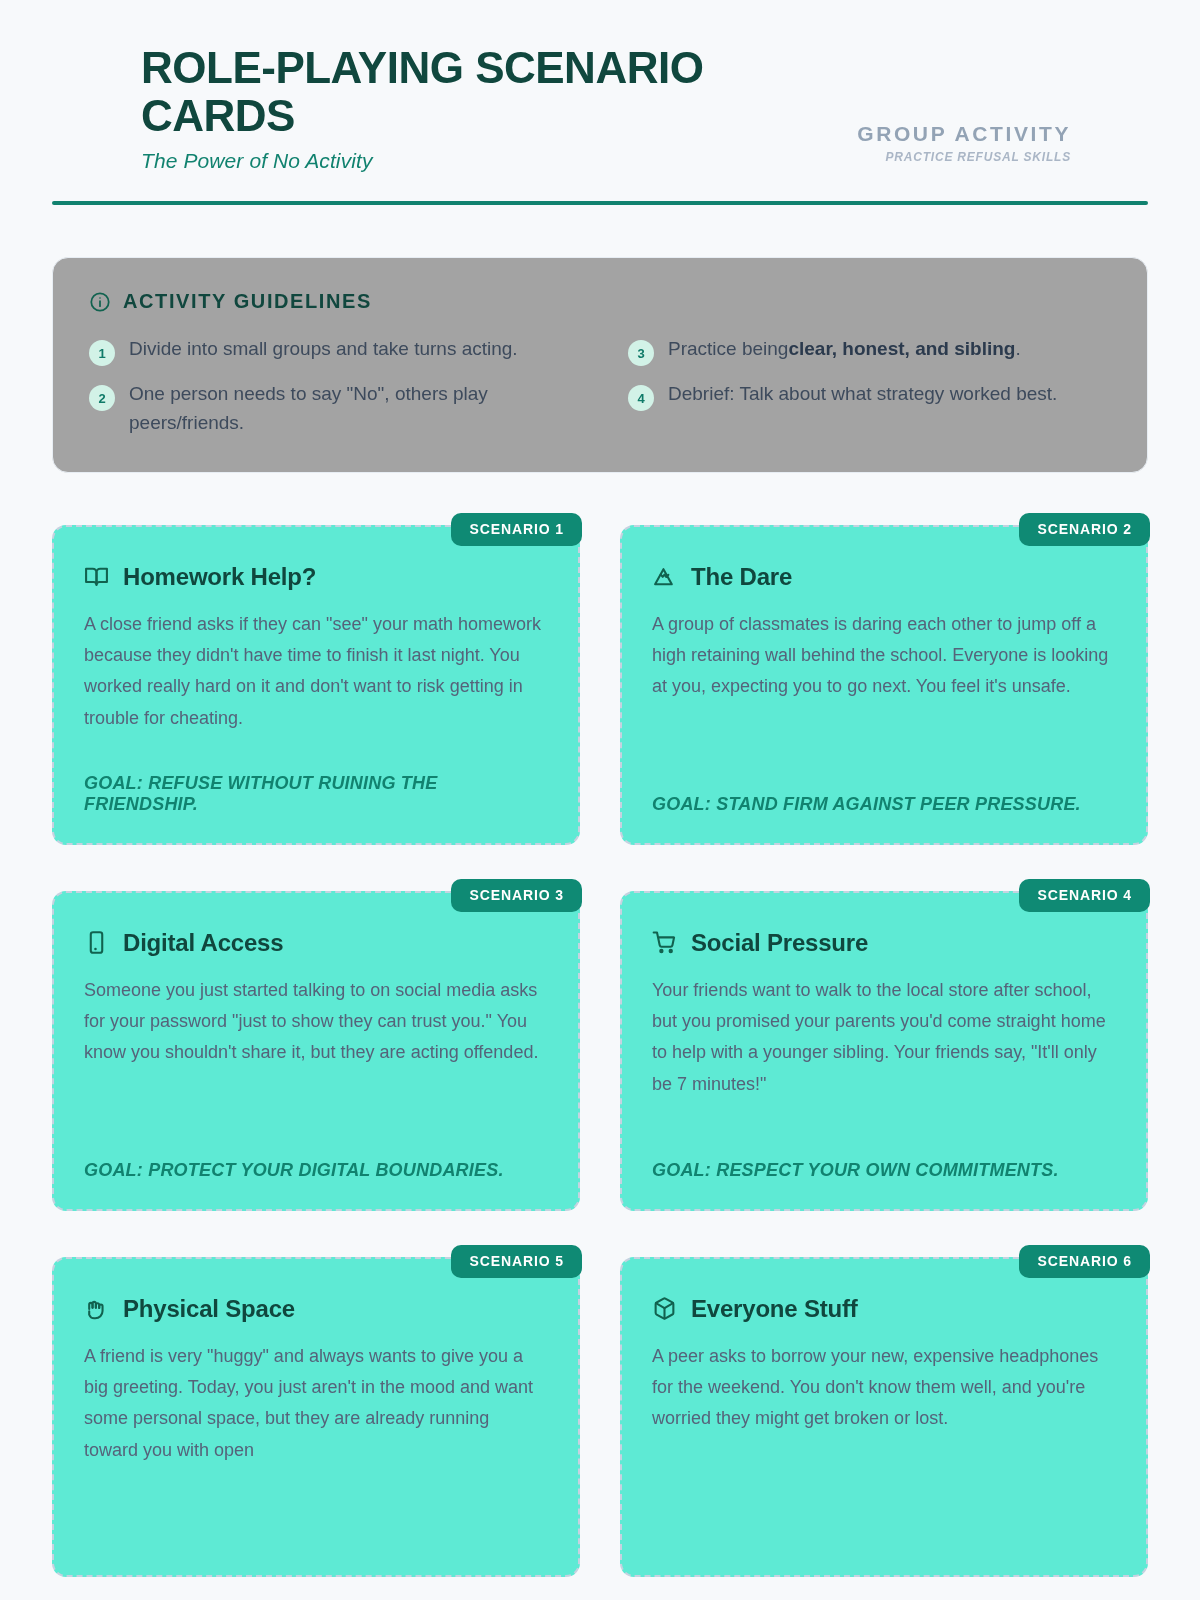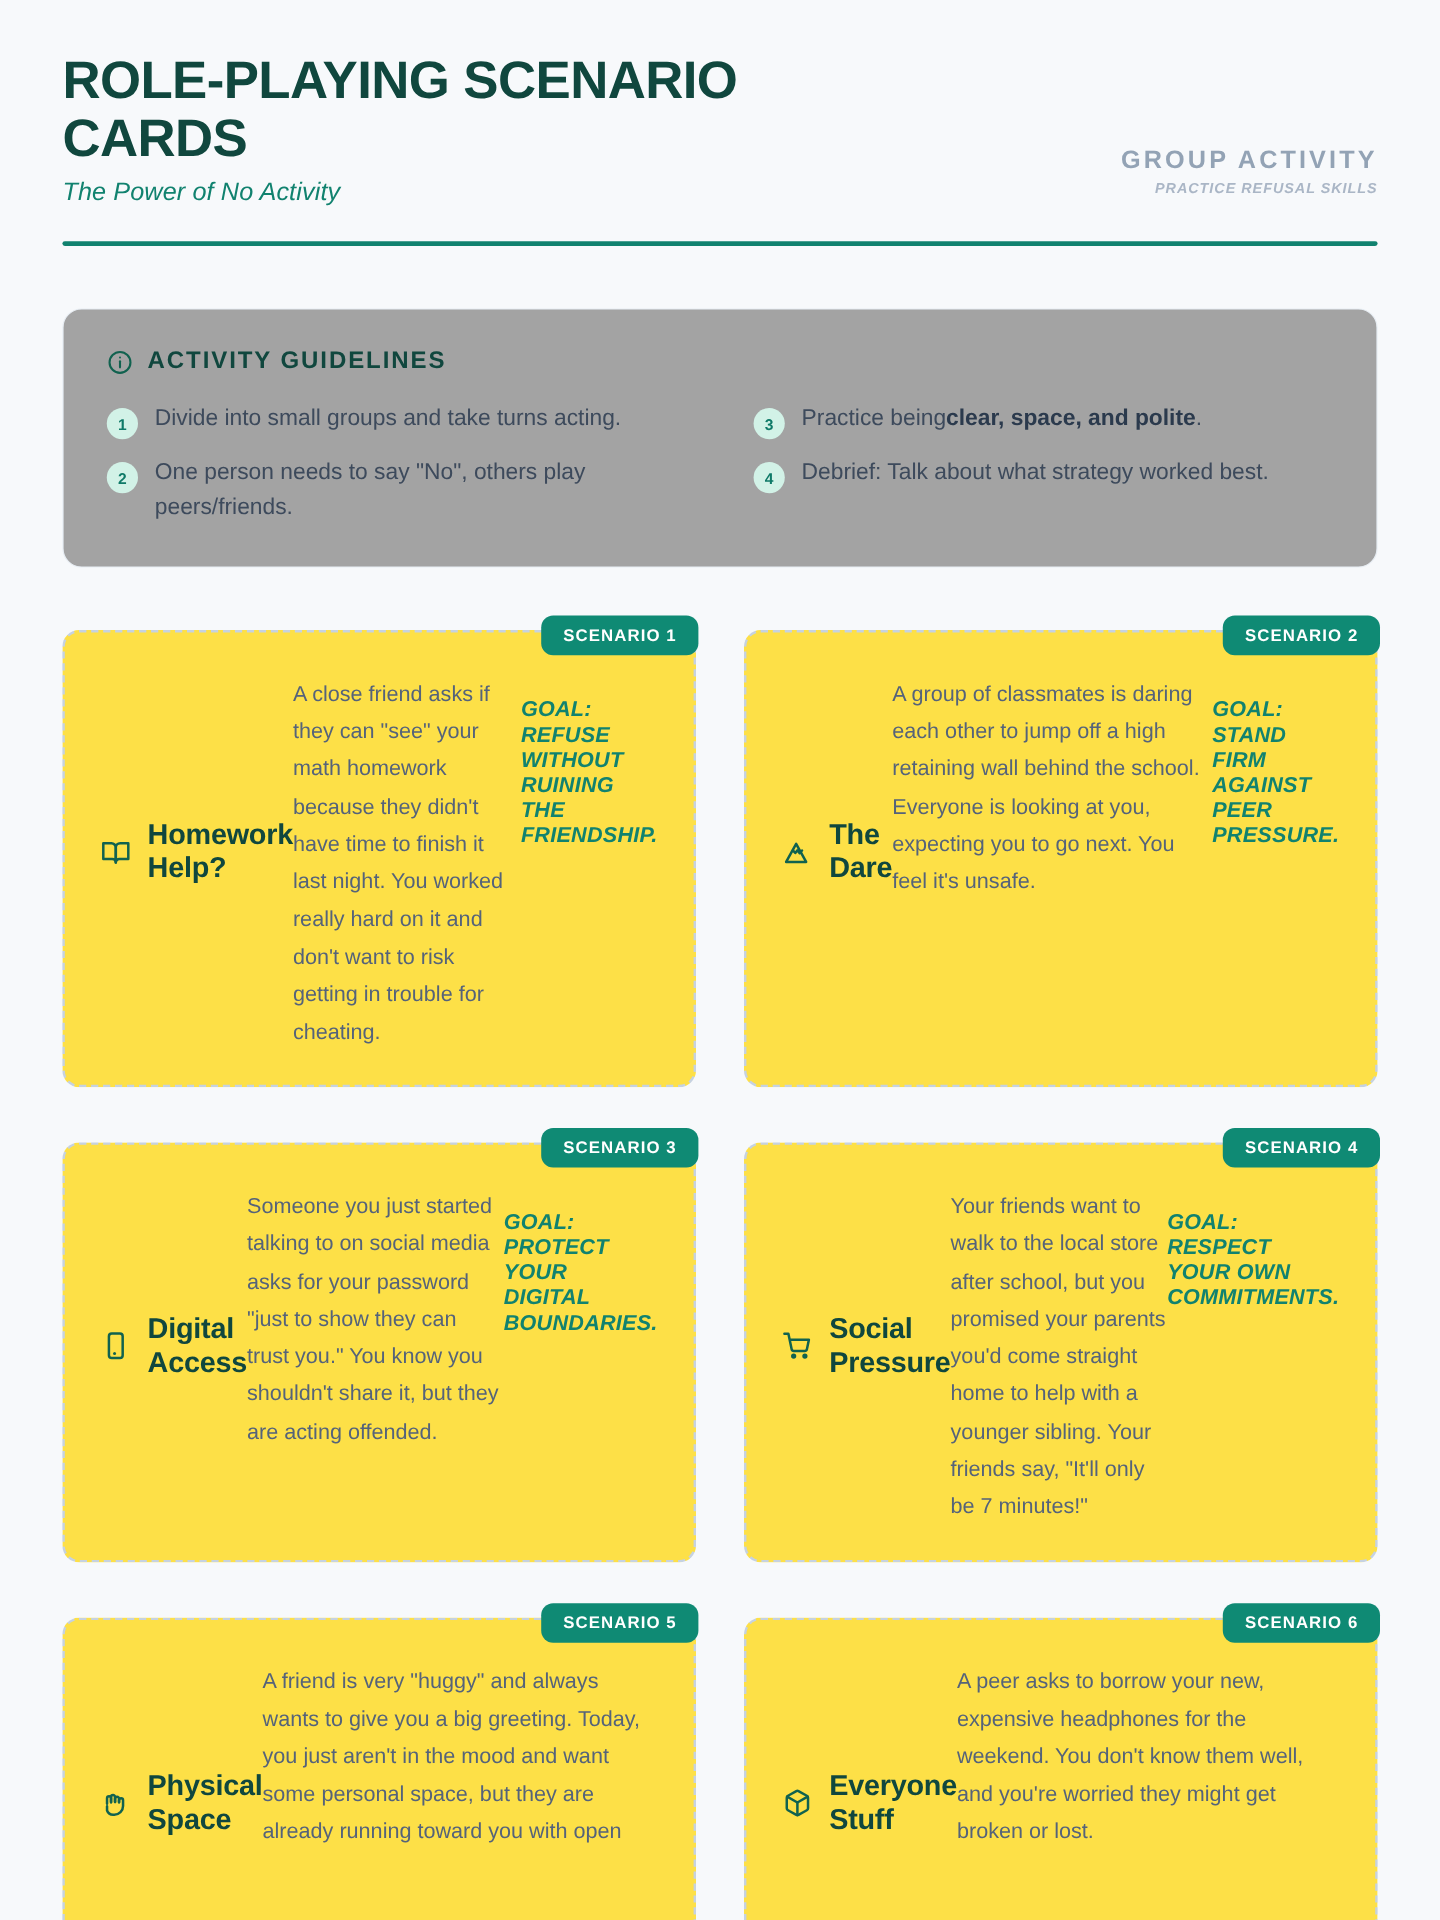--- a/index.html
+++ b/index.html
@@ -21,21 +21,22 @@
     width: 1200px;
     height: 1600px;
     padding: 44px 52px 0 52px;
     position: relative;
   }
 
   
   .header {
     display: flex;
     align-items: flex-start;
-    justify-content: space-between;
+    justify-content: center;
+    margin-left: 12px;
   }
 
   .header-left { max-width: 700px; }
 
   .doc-title {
     font-size: 44px;
     line-height: 1.08;
     font-weight: 700;
     letter-spacing: -0.5px;
     color: #10473e;
@@ -154,26 +155,27 @@
   .cards {
     margin-top: 52px;
     display: grid;
     grid-template-columns: 1fr 1fr;
     column-gap: 40px;
     row-gap: 46px;
   }
 
   .card {
     position: relative;
-    background: #fde047;
+    background: #5eead4;
     border: 2px dashed #c6d2e0;
     border-radius: 14px;
     padding: 36px 30px 28px 30px;
     min-height: 320px;
     display: flex;
+    flex-direction: column;
   }
 
   .badge {
     position: absolute;
     top: -14px;
     right: -4px;
     background: #0f8a74;
     color: #ffffff;
     font-size: 14px;
     font-weight: 700;
@@ -265,21 +267,21 @@
           <div class="gl-text">
             <span>One person needs to say "No", others play peers/friends.</span><b></b><span></span>
           </div>
         </div>
       </div>
 
       <div class="gl-col">
         <div class="gl-item">
           <div class="gl-num">3</div>
           <div class="gl-text">
-            <span>Practice being</span><b>clear, space, and polite</b><span>.</span>
+            <span>Practice being</span><b>clear, honest, and sibling</b><span>.</span>
           </div>
         </div>
         <div class="gl-item">
           <div class="gl-num">4</div>
           <div class="gl-text">
             <span>Debrief: Talk about what strategy worked best.</span><b></b><span></span>
           </div>
         </div>
       </div>
     </div>

